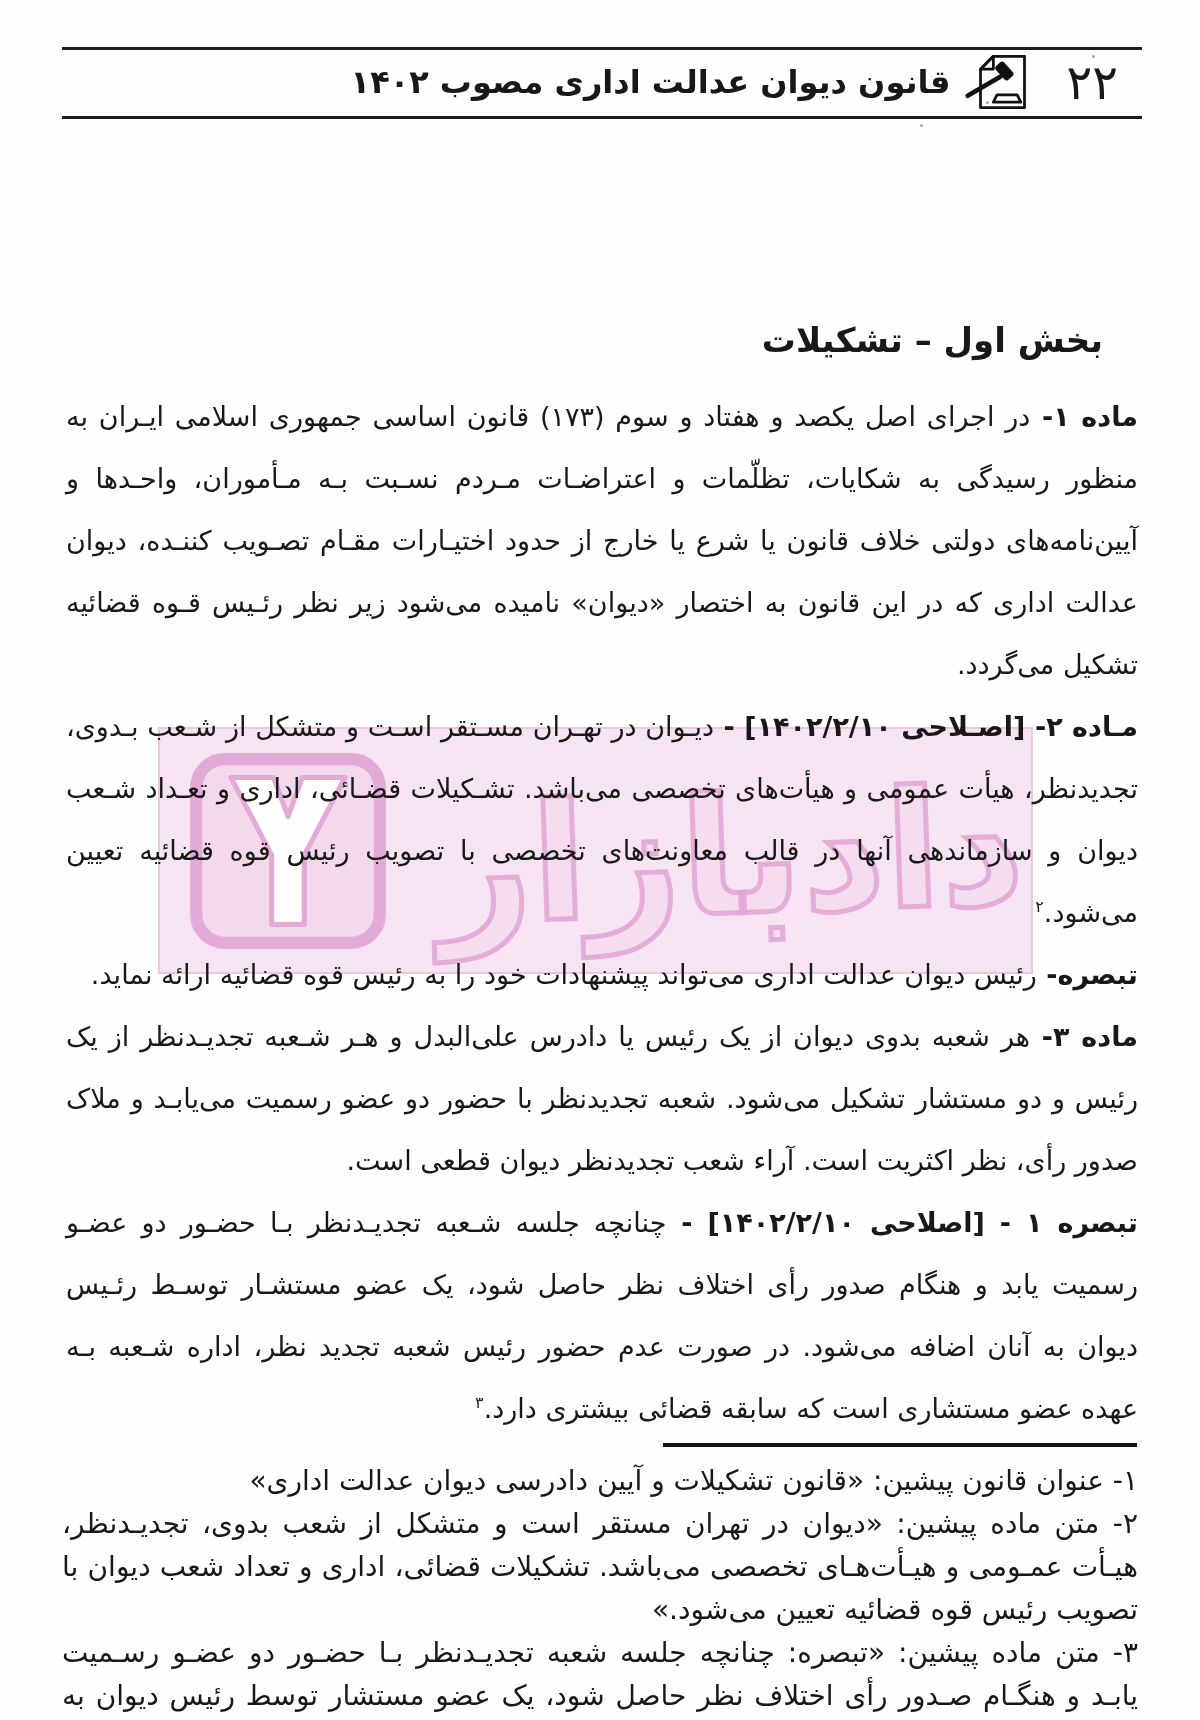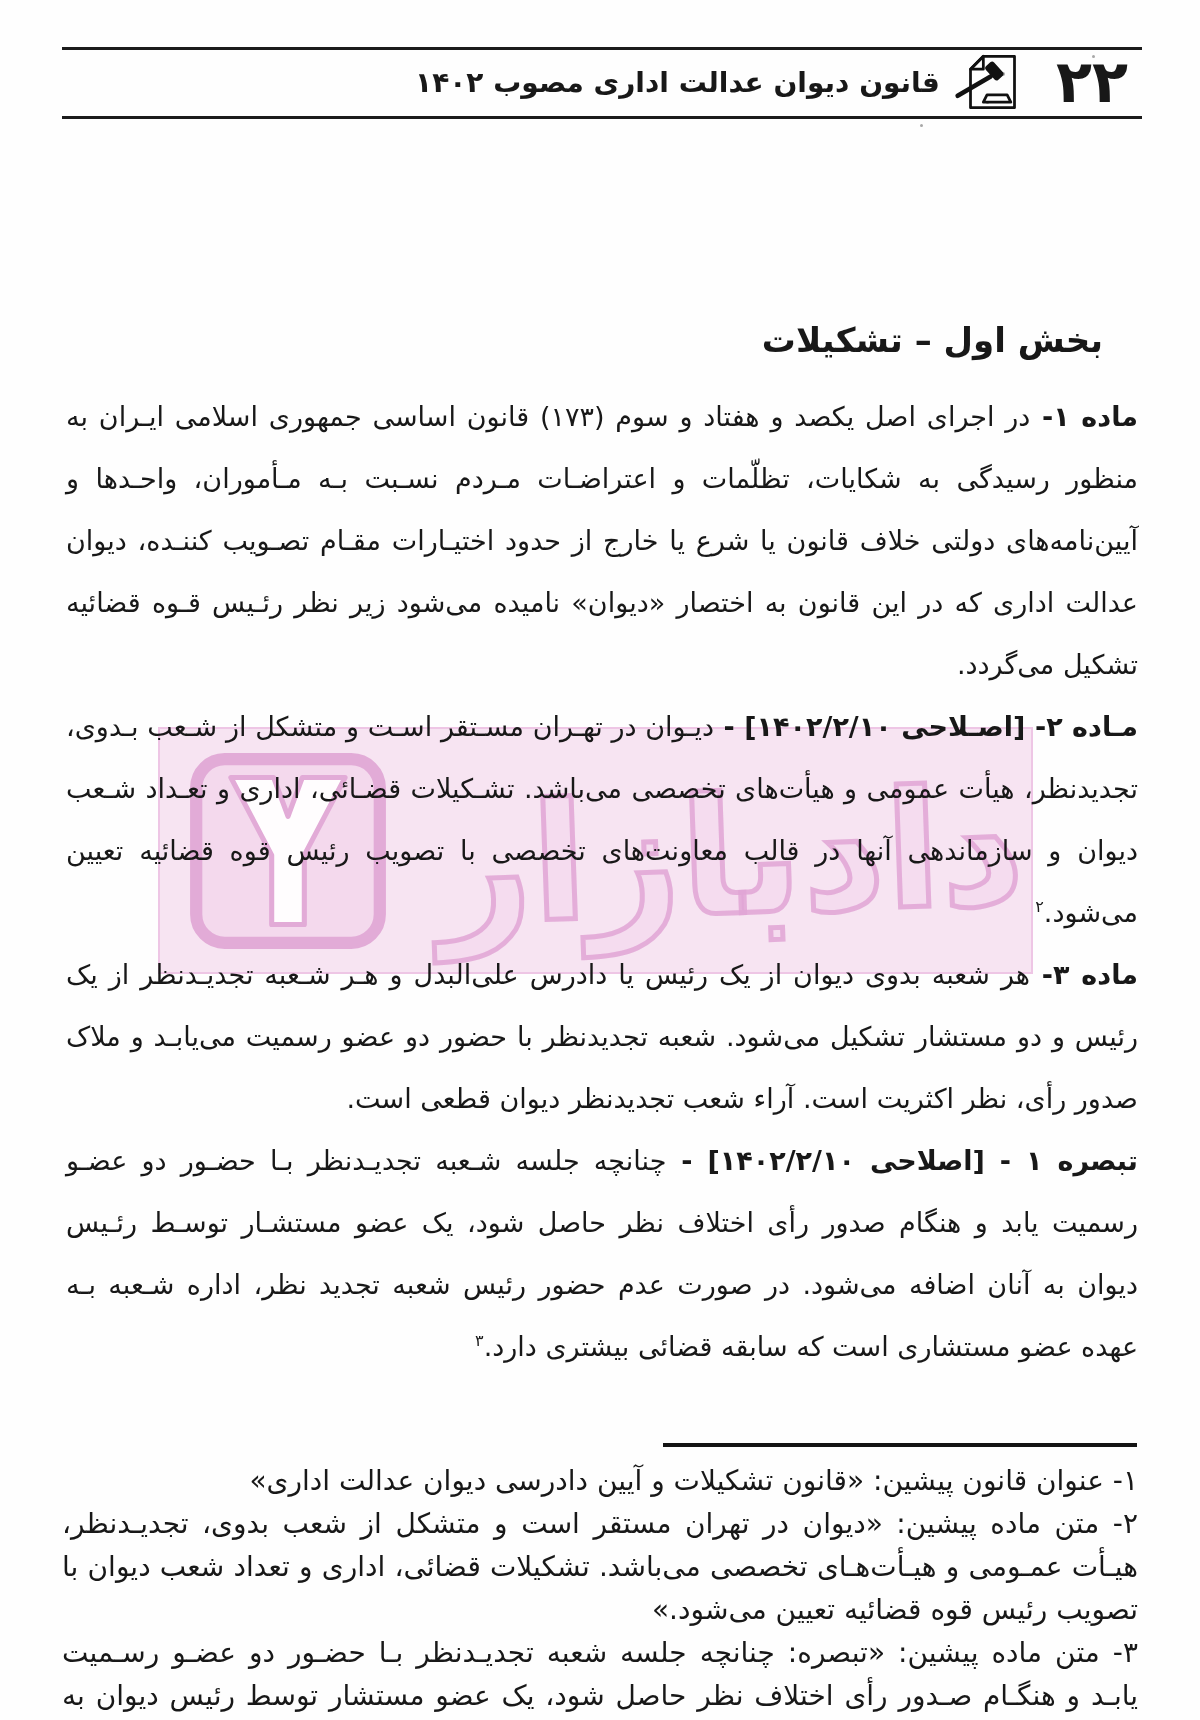--- a/index.html
+++ b/index.html
@@ -14,25 +14,25 @@
 
   
   .rule{position:absolute;left:62px;right:58px;height:3px;background:#1c1c1c;}
   .rule.top{top:47px;box-shadow:0 -6px 0 -1.5px #8f8f8f;}
   .rule.under-header{top:116px;box-shadow:0 5px 0 -1.5px #bdbdbd;}
   .header-row{
     position:absolute;top:50px;left:62px;right:58px;height:64px;
     direction:rtl;display:flex;align-items:center;z-index:4;
   }
   .page-number{
-    font-size:59px;font-weight:bold;letter-spacing:2px;
-    margin-right:14px;line-height:60px;
+    font-size:48px;font-weight:normal;letter-spacing:2px;
+    margin-right:24px;line-height:60px;
   }
   .header-icon{width:66px;height:62px;margin-right:36px;margin-left:14px;flex:0 0 auto;}
-  .header-title{font-size:28px;font-weight:bold;white-space:nowrap;}
+  .header-title{font-size:32px;font-weight:bold;white-space:nowrap;}
 
   
   .speck{position:absolute;border-radius:50%;background:#a8a8a8;z-index:3;}
 
   
   .doc-title{
     position:absolute;top:198px;left:0;right:0;text-align:center;
     direction:rtl;font-size:40px;font-weight:bold;z-index:2;
   }
   .doc-title sup{font-size:22px;vertical-align:super;}
@@ -123,20 +123,23 @@
   <div class="section-heading">بخش اول – تشکیلات</div>
 
   <div class="body-text">
     <p class="para">
       <b class="lead">ماده ۱-</b><span>در اجرای اصل یکصد و هفتاد و سوم (۱۷۳) قانون اساسی جمهوری اسلامی ایـران به منظور رسیدگی به شکایات، تظلّمات و اعتراضـات مـردم نسـبت بـه مـأموران، واحـدها و آیین‌نامه‌های دولتی خلاف قانون یا شرع یا خارج از حدود اختیـارات مقـام تصـویب کننـده، دیوان عدالت اداری که در این قانون به اختصار «دیوان» نامیده می‌شود زیر نظر رئـیس قـوه قضائیه تشکیل می‌گردد.</span><sup></sup>
     </p>
     <p class="para">
       <b class="lead">مـاده ۲- [اصـلاحی ۱۴۰۲/۲/۱۰] -</b><span>دیـوان در تهـران مسـتقر اسـت و متشکل از شـعب بـدوی، تجدیدنظر، هیأت عمومی و هیأت‌های تخصصی می‌باشد. تشـکیلات قضـائی، اداری و تعـداد شـعب دیوان و سازماندهی آنها در قالب معاونت‌های تخصصی با تصویب رئیس قوه قضائیه تعیین می‌شود.</span><sup>۲</sup>
     </p>
     <p class="para">
+      <b class="lead">تبصره-</b><span>رئیس دیوان عدالت اداری می‌تواند پیشنهادات خود را به رئیس قوه قضائیه ارائه نماید.</span><sup></sup>
+    </p>
+    <p class="para">
       <b class="lead">ماده ۳-</b><span>هر شعبه بدوی دیوان از یک رئیس یا دادرس علی‌البدل و هـر شـعبه تجدیـدنظر از یک رئیس و دو مستشار تشکیل می‌شود. شعبه تجدیدنظر با حضور دو عضو رسمیت می‌یابـد و ملاک صدور رأی، نظر اکثریت است. آراء شعب تجدیدنظر دیوان قطعی است.</span><sup></sup>
     </p>
     <p class="para">
       <b class="lead">تبصره ۱ - [اصلاحی ۱۴۰۲/۲/۱۰] -</b><span>چنانچه جلسه شـعبه تجدیـدنظر بـا حضـور دو عضـو رسمیت یابد و هنگام صدور رأی اختلاف نظر حاصل شود، یک عضو مستشـار توسـط رئـیس دیوان به آنان اضافه می‌شود. در صورت عدم حضور رئیس شعبه تجدید نظر، اداره شـعبه بـه عهده عضو مستشاری است که سابقه قضائی بیشتری دارد.</span><sup>۳</sup>
     </p>
   </div>
 
   <div class="fn-rule"></div>
   <div class="footnotes">
     <p>۱- عنوان قانون پیشین: «قانون تشکیلات و آیین دادرسی دیوان عدالت اداری»</p>

